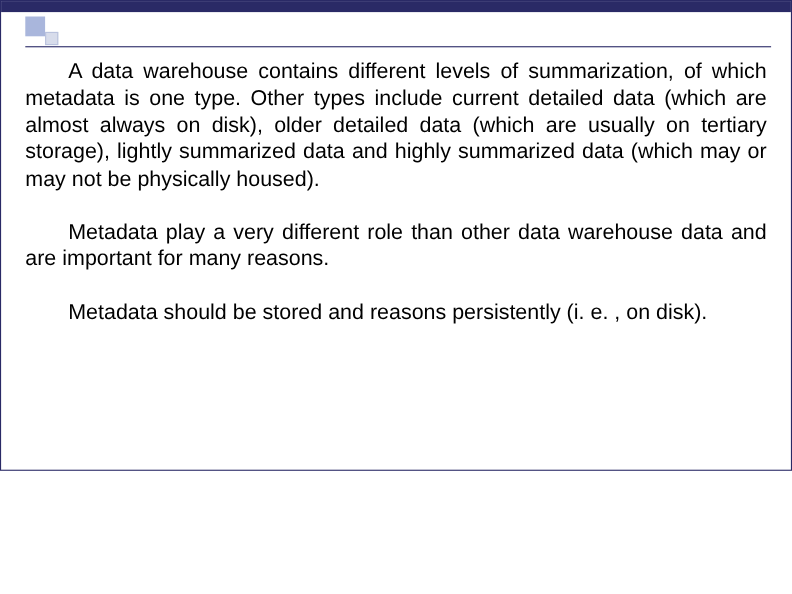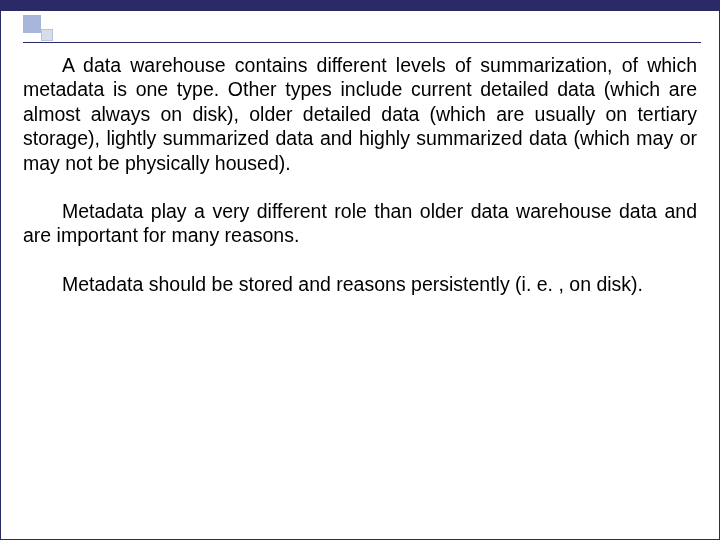--- a/index.html
+++ b/index.html
@@ -7,21 +7,21 @@
     padding: 0;
     width: 720px;
     height: 540px;
     background: #ffffff;
     font-family: Arial, Helvetica, sans-serif;
     overflow: hidden;
   }
   .slide {
     position: relative;
     width: 720px;
-    height: 540px;
+    height: 428px;
     box-sizing: border-box;
     border: 1px solid #2a2a66;
   }
   .top-accent {
     position: absolute;
     top: 0;
     left: 0;
     right: 0;
     height: 10px;
     background: #2a2a66;
@@ -70,16 +70,16 @@
 <body>
 
 <div class="slide">
   <div class="top-accent"></div>
   <div class="square-big"></div>
   <div class="square-small"></div>
   <div class="rule"></div>
 
   <div class="content">
     <p class="para">A data warehouse contains different levels of summarization, of which metadata is one type. Other types include current detailed data (which are almost always on disk), older detailed data (which are usually on tertiary storage), lightly summarized data and highly summarized data (which may or may not be physically housed).</p>
-    <p class="para">Metadata play a very different role than older data warehouse data and are important for many reasons.</p>
+    <p class="para">Metadata play a very different role than other data warehouse data and are important for many reasons.</p>
     <p class="para">Metadata should be stored and reasons persistently (i. e. , on disk).</p>
   </div>
 </div>
 
 </body></html>

